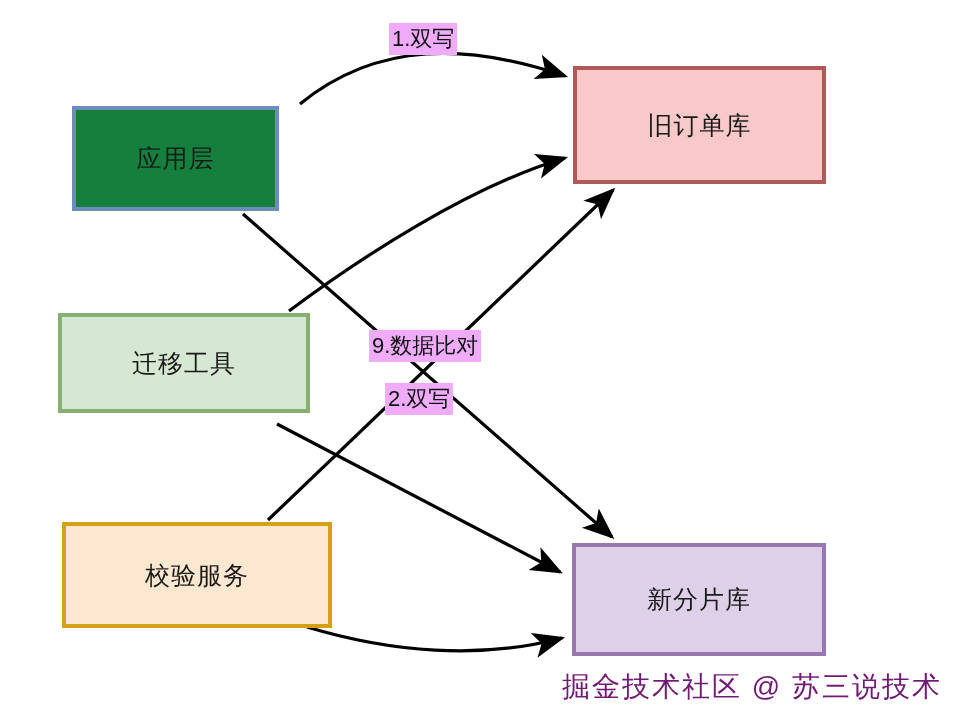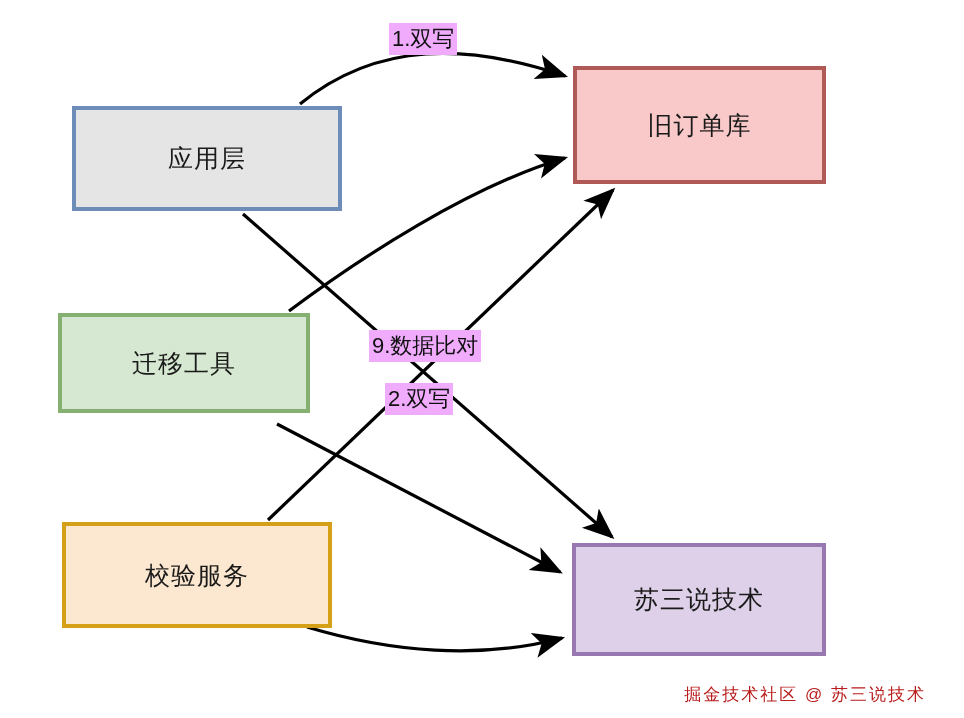--- a/index.html
+++ b/index.html
@@ -37,22 +37,22 @@
     color: #1a1a1a;
     letter-spacing: 1px;
     z-index: 3;
   }
   .node-label {
     pointer-events: none;
     white-space: nowrap;
     text-align: center;
   }
   #node-app {
-    left: 72px;  top: 106px;  width: 270px;  height: 105px;
-    background: #e5e5e5;  border: 4px solid #6d8cb8;
+    left: 72px;  top: 106px;  width: 207px;  height: 105px;
+    background: #15803d;  border: 4px solid #6d8cb8;
   }
   #node-migrate {
     left: 58px;  top: 313px;  width: 252px;  height: 100px;
     background: #d6e8d1;  border: 4px solid #86b071;
   }
   #node-verify {
     left: 62px;  top: 522px;  width: 270px;  height: 106px;
     background: #fce8d0;  border: 4px solid #d3a017;
   }
   #node-olddb {
@@ -71,24 +71,24 @@
     background: #f0abfc;
     padding: 1px 3px;
     z-index: 4;
   }
   #label-e1 { left: 389px; top: 23px; }
   #label-e3 { left: 346px; top: 194px; }
   #label-e4 { left: 369px; top: 330px; }
   #label-e2 { left: 385px; top: 383px; }
   #watermark {
     position: absolute;
-    right: 38px;
+    right: 22px;
     bottom: 12px;
-    font-size: 17px;
-    color: #b91c1c;
+    font-size: 28px;
+    color: #701a75;
     letter-spacing: 2px;
     white-space: nowrap;
     z-index: 5;
   }
 </style>
 </head>
 <body>
 
 <div id="diagram-canvas">
 
@@ -122,21 +122,21 @@
 
   <div class="node" id="node-verify">
     <span class="node-label">校验服务</span>
   </div>
 
   <div class="node" id="node-olddb">
     <span class="node-label">旧订单库</span>
   </div>
 
   <div class="node" id="node-newdb">
-    <span class="node-label">苏三说技术</span>
+    <span class="node-label">新分片库</span>
   </div>
 
   <div class="edge-label" id="label-e1">1.双写</div>
 
 
   <div class="edge-label" id="label-e4">9.数据比对</div>
 
   <div class="edge-label" id="label-e2">2.双写</div>
 
   <div id="watermark">掘金技术社区 @ 苏三说技术</div>

